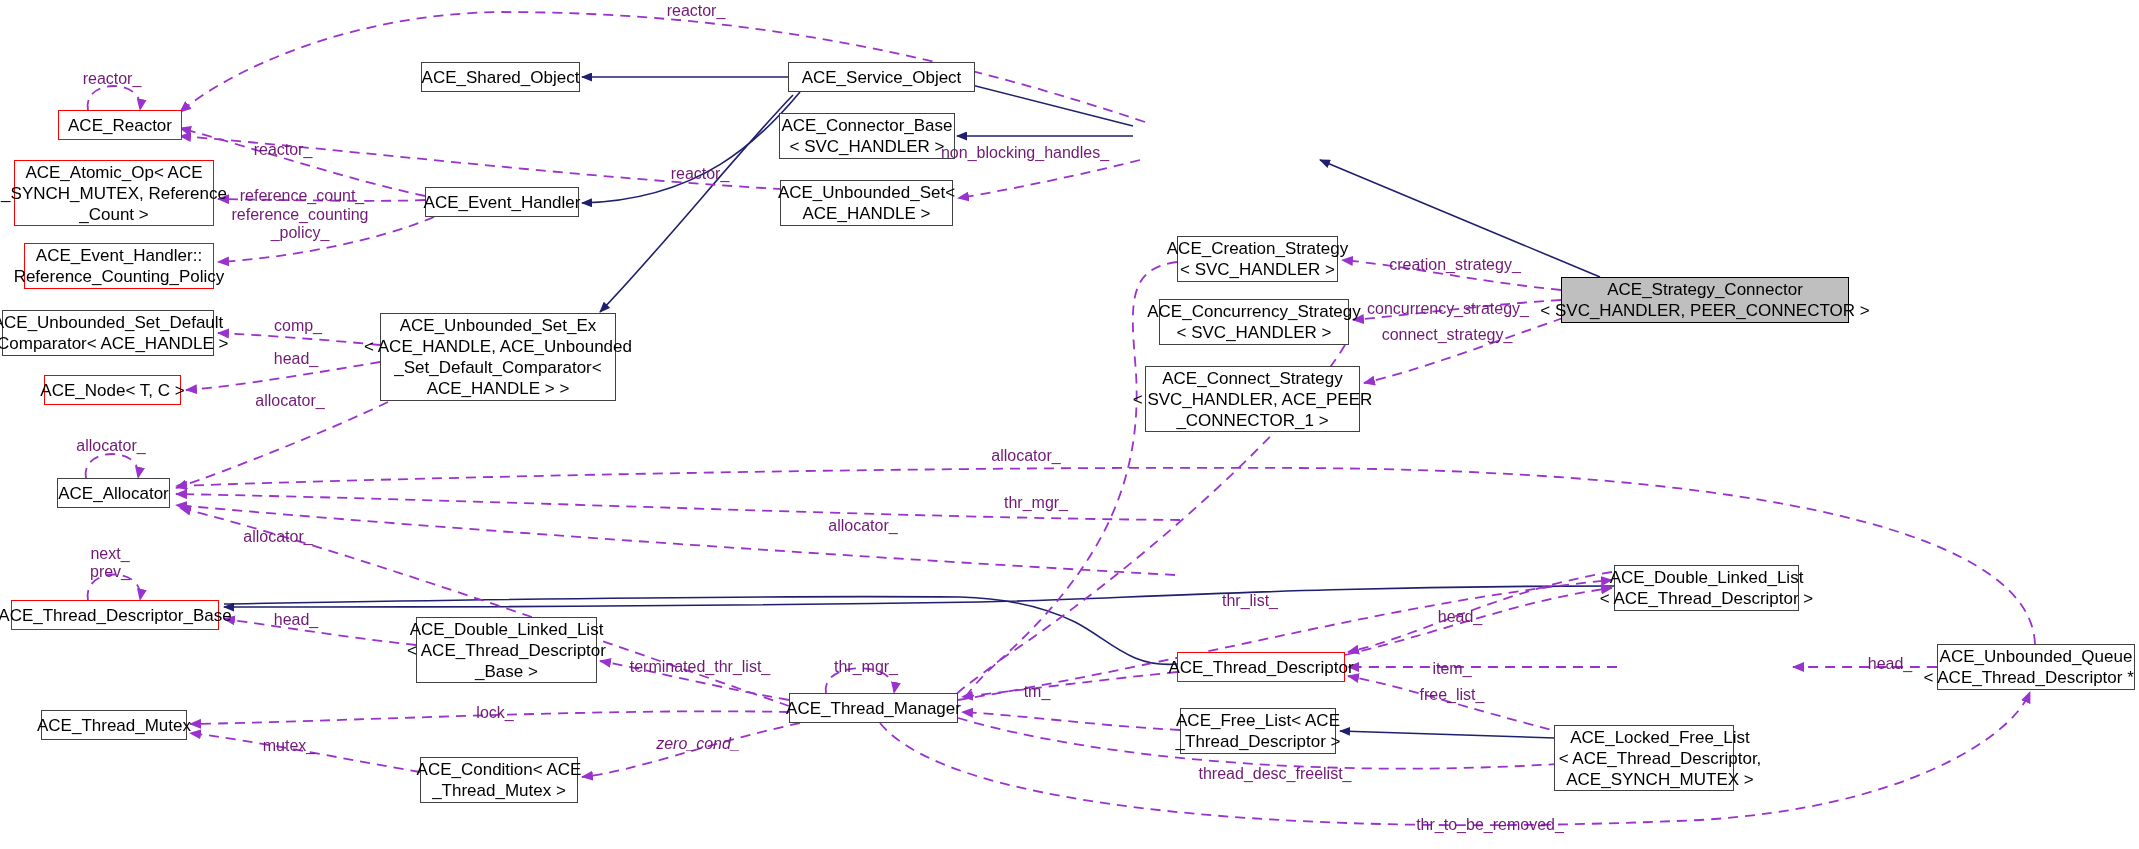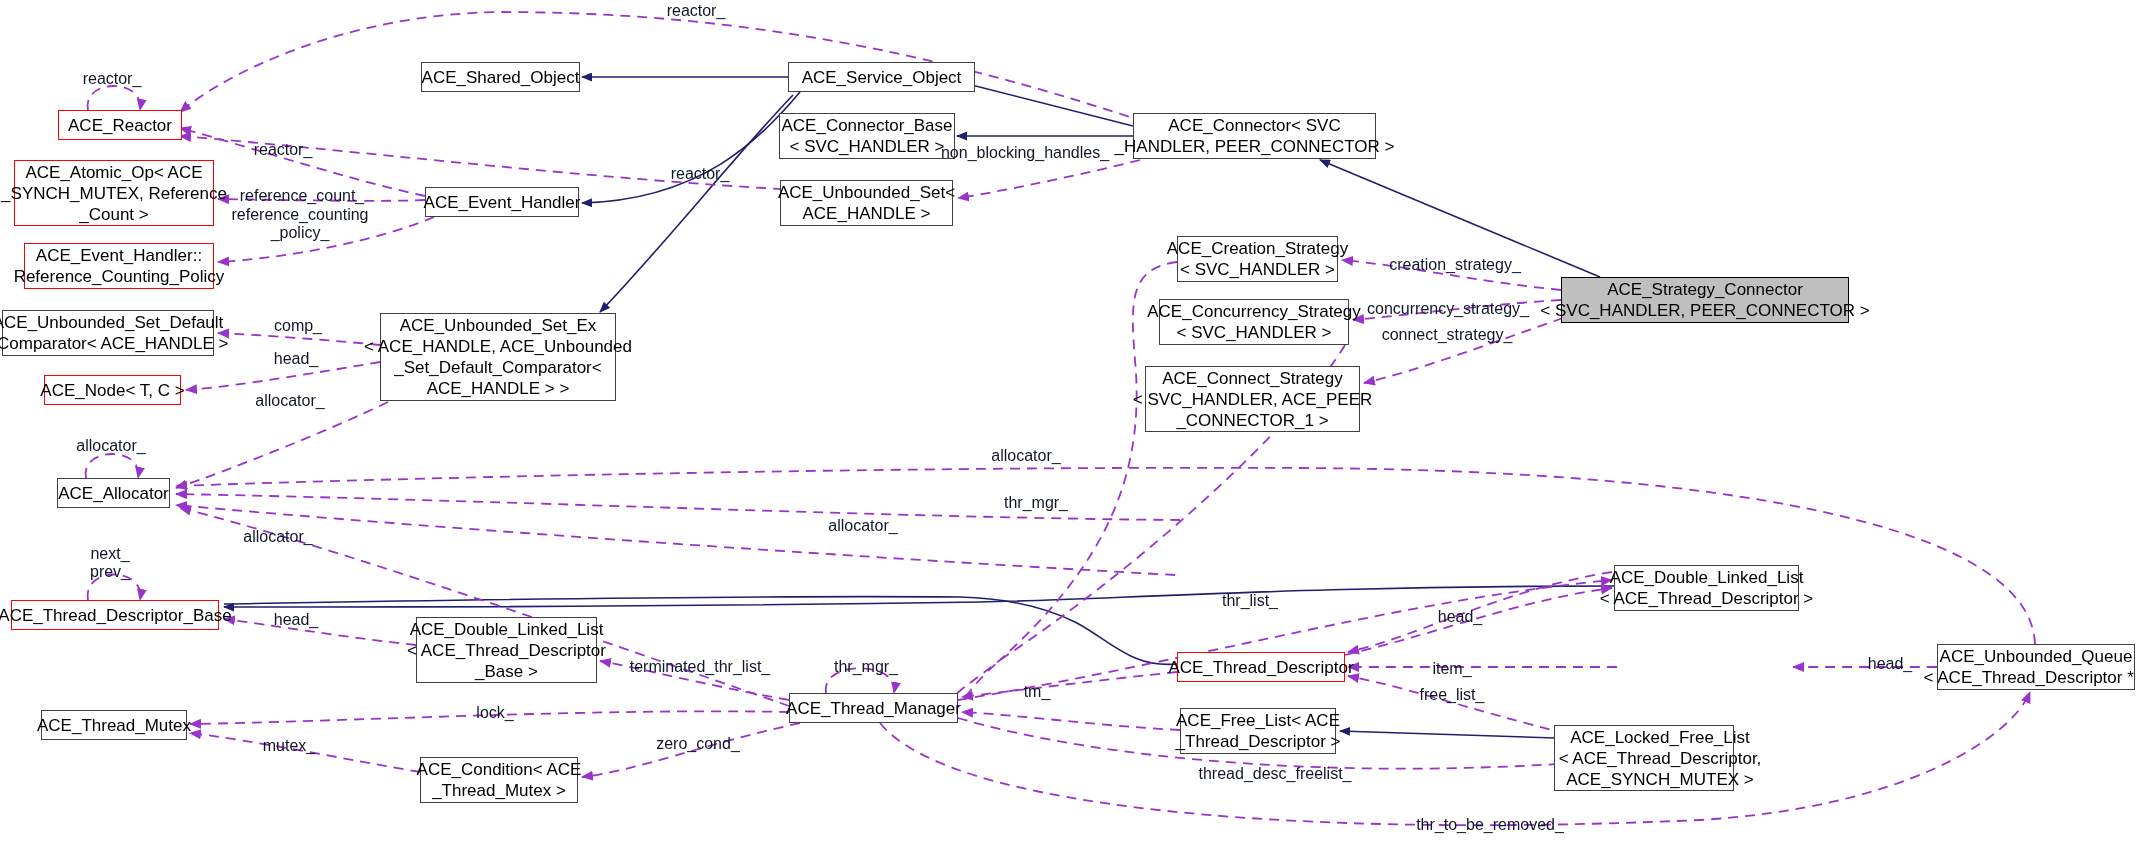--- a/index.html
+++ b/index.html
@@ -18,21 +18,21 @@
     color:#000;
     white-space:pre;
     letter-spacing:0px;
   }
   .node.red{border:1px solid #ff0000;}
   .node.hl{background:#bfbfbf;border:1px solid #000000;}
   .elabel{
     position:absolute;
     font-size:16px;
     line-height:18px;
-    color:#0f172a;
+    color:#701a75;
     white-space:pre;
     background:transparent;
   }
   .elabel.ctr{transform:translateX(-50%);}
 </style>
 </head>
 <body>
 
 <div id="diagram">
 
@@ -164,22 +164,20 @@
   <div class="node" style="left: 425px; top: 187px; width: 154px; height: 30px;">ACE_Event_Handler</div>
   <div class="node" style="left: 779px; top: 113px; width: 176px; height: 46px;">ACE_Connector_Base
 &lt; SVC_HANDLER &gt;</div>
   <div class="node" style="left: 788px; top: 62px; width: 187px; height: 30px;">ACE_Service_Object</div>
   <div class="node" style="left: 780px; top: 180px; width: 173px; height: 46px;">ACE_Unbounded_Set&lt;
 ACE_HANDLE &gt;</div>
   <div class="node" style="left: 380px; top: 313px; width: 236px; height: 88px;">ACE_Unbounded_Set_Ex
 &lt; ACE_HANDLE, ACE_Unbounded
 _Set_Default_Comparator&lt;
 ACE_HANDLE &gt; &gt;</div>
-  <div class="node" style="left: 1133px; top: 113px; width: 243px; height: 46px;">ACE_Connector&lt; SVC
-_HANDLER, PEER_CONNECTOR &gt;</div>
   <div class="node" style="left: 1177px; top: 236px; width: 161px; height: 46px;">ACE_Creation_Strategy
 &lt; SVC_HANDLER &gt;</div>
   <div class="node" style="left: 1159px; top: 299px; width: 190px; height: 46px;">ACE_Concurrency_Strategy
 &lt; SVC_HANDLER &gt;</div>
   <div class="node" style="left: 1145px; top: 366px; width: 215px; height: 66px;">ACE_Connect_Strategy
 &lt; SVC_HANDLER, ACE_PEER
 _CONNECTOR_1 &gt;</div>
   <div class="node hl" style="left: 1561px; top: 277px; width: 288px; height: 46px;">ACE_Strategy_Connector
 &lt; SVC_HANDLER, PEER_CONNECTOR &gt;</div>
   <div class="node" style="left: 416px; top: 617px; width: 181px; height: 66px;">ACE_Double_Linked_List
@@ -224,17 +222,17 @@
   <div class="elabel ctr" style="left: 1460px; top: 608px; text-align: center;">head_</div>
   <div class="elabel ctr" style="left: 296px; top: 611px; text-align: center;">head_</div>
   <div class="elabel ctr" style="left: 1452px; top: 660px; text-align: center;">item_</div>
   <div class="elabel ctr" style="left: 1890px; top: 655px; text-align: center;">head_</div>
   <div class="elabel ctr" style="left: 700px; top: 658px; text-align: center;">terminated_thr_list_</div>
   <div class="elabel ctr" style="left: 866px; top: 658px; text-align: center;">thr_mgr_</div>
   <div class="elabel ctr" style="left: 1452px; top: 686px; text-align: left;">free_list_</div>
   <div class="elabel ctr" style="left: 1037px; top: 683px; text-align: center;">tm_</div>
   <div class="elabel ctr" style="left: 495px; top: 704px; text-align: left;">lock_</div>
   <div class="elabel ctr" style="left: 289px; top: 737px; text-align: center;">mutex_</div>
-  <div class="elabel ctr" style="left: 698px; top: 735px; text-align: left;">zero_cond_</div>
+  <div class="elabel ctr" style="left: 698px; top: 735px; text-align: left; font-style: italic;">zero_cond_</div>
   <div class="elabel ctr" style="left: 1275px; top: 765px; text-align: center;">thread_desc_freelist_</div>
   <div class="elabel ctr" style="left: 1490px; top: 816px; text-align: center;">thr_to_be_removed_</div>
 
 </div>
 
 </body></html>

